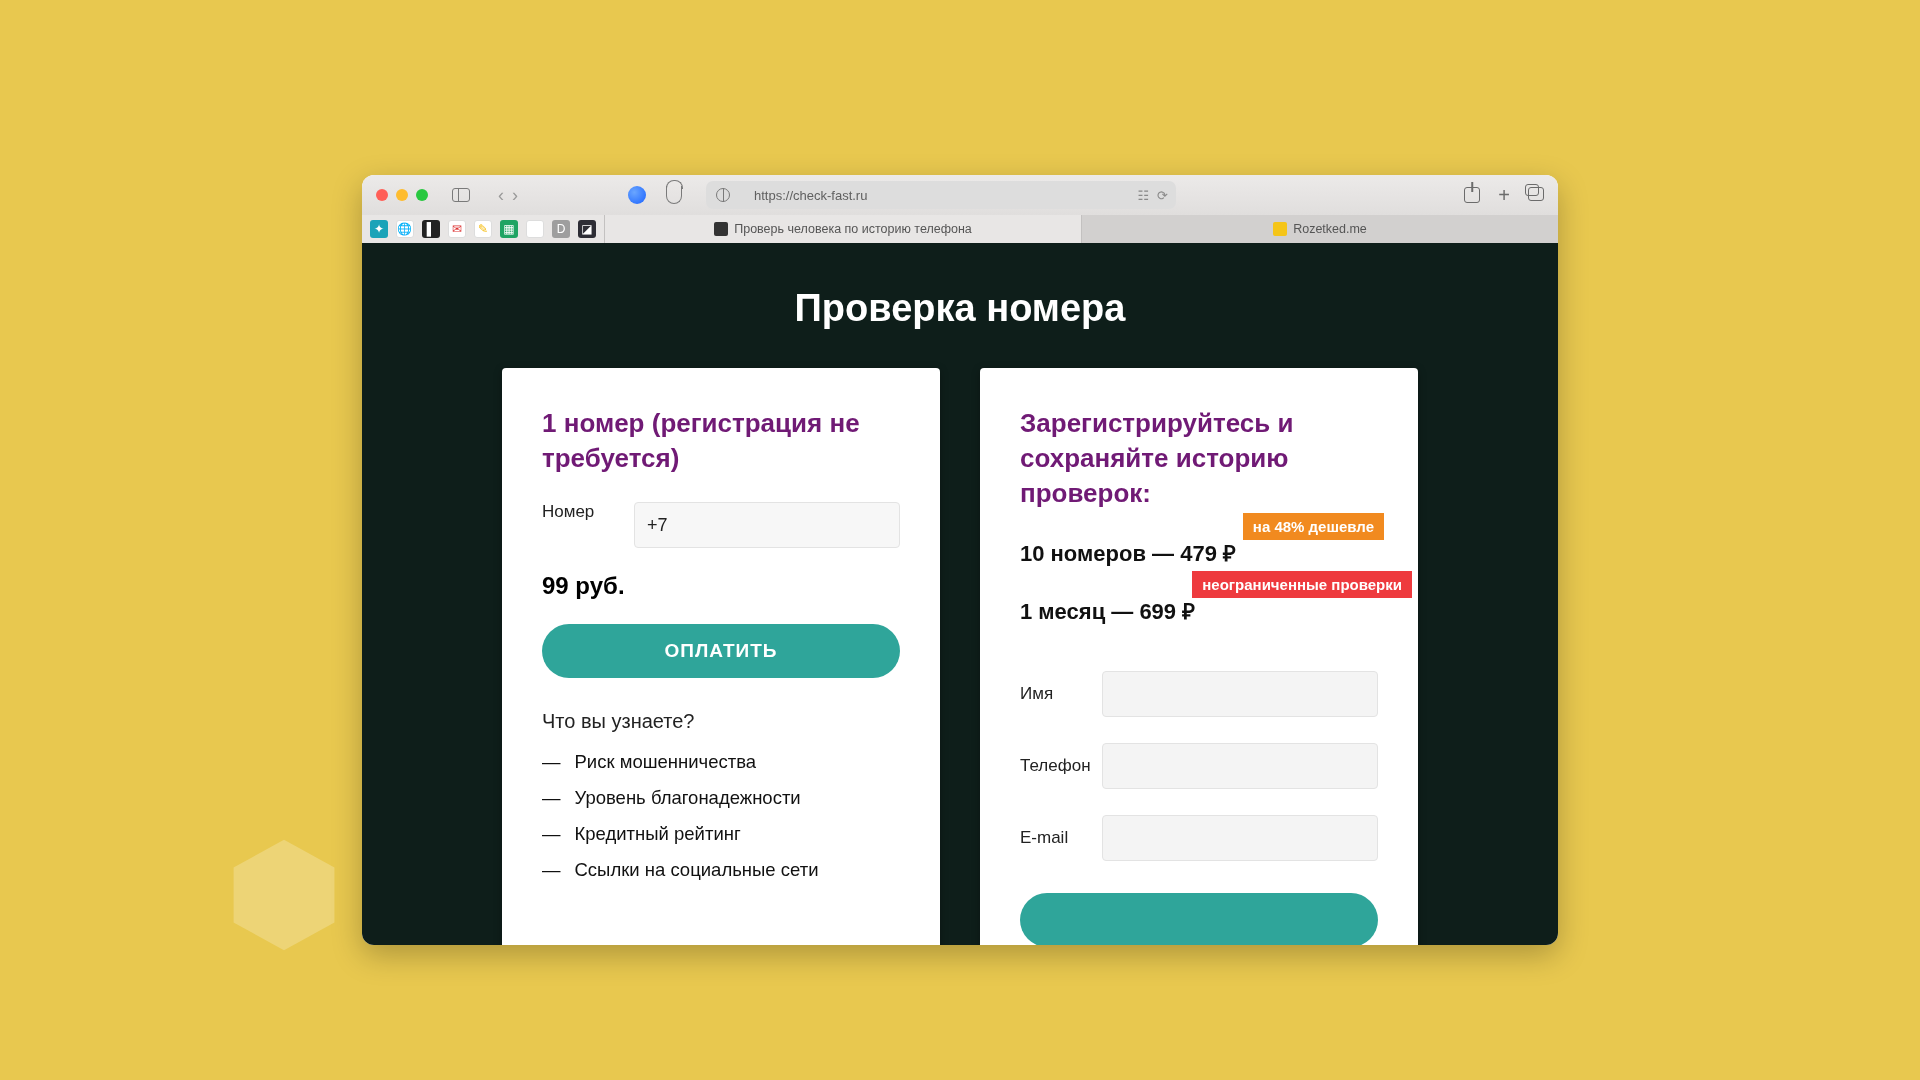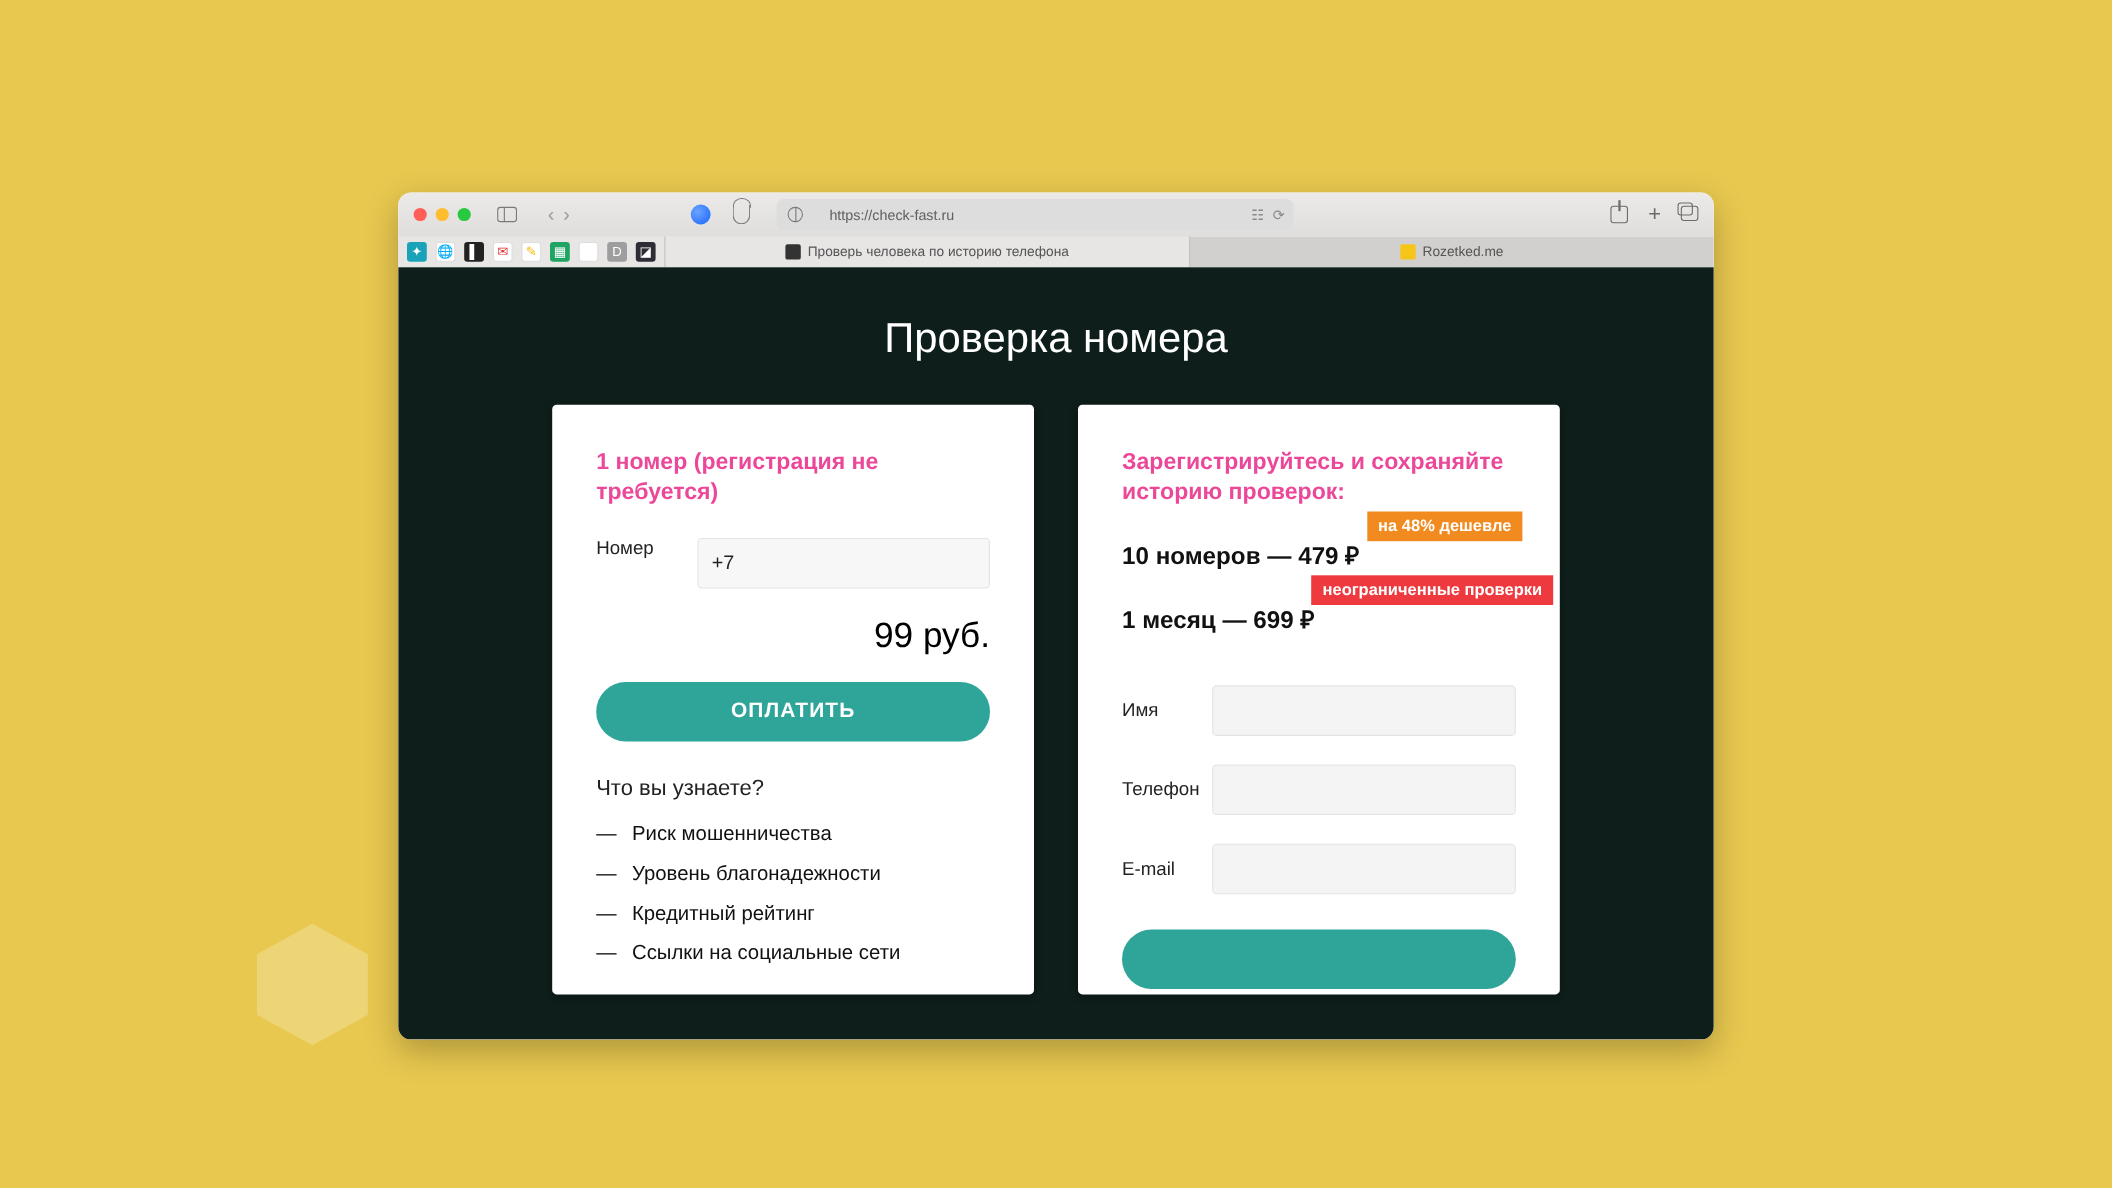--- a/index.html
+++ b/index.html
@@ -34,28 +34,28 @@
   .ic-tabs::after{content:"";position:absolute;left:-4px;top:-4px;right:4px;bottom:4px;border:1.5px solid currentColor;border-radius:3px;}
 
   .tabbar{height:28px;background:#d2d0cf;display:flex;font-size:12.5px;color:#555;}
   .favrow{display:flex;align-items:center;gap:8px;padding:0 8px;background:#e8e6e5;}
   .fav{width:18px;height:18px;border-radius:3px;display:flex;align-items:center;justify-content:center;font-size:12px;color:#fff;}
   .tab{flex:1;display:flex;align-items:center;justify-content:center;gap:6px;border-left:1px solid #c3c1c0;}
   .tab.active{background:#e8e6e5;}
   .tab .tabicon{width:14px;height:14px;border-radius:2px;display:inline-block;}
 
   .page{flex:1;background:#0e1e1a;overflow:hidden;display:flex;flex-direction:column;align-items:center;}
-  h1.pgtitle{color:#fff;font-size:38px;font-weight:400;margin:44px 0 38px;}
+  h1.pgtitle{color:#fff;font-size:38px;font-weight:700;margin:44px 0 38px;}
   .cards{display:flex;gap:40px;}
   .card{background:#fff;border-radius:4px;width:438px;padding:38px 40px 0;box-shadow:0 2px 8px rgba(0,0,0,.3);}
-  .card h2{font-size:21px;font-weight:800;color:#ec4899;margin-bottom:26px;line-height:1.35;}
+  .card h2{font-size:26px;font-weight:800;color:#701a75;margin-bottom:26px;line-height:1.35;}
   .row{display:flex;align-items:flex-start;gap:24px;margin-bottom:24px;}
   .lab{font-size:17px;color:#222;min-width:68px;}
   .inp{flex:1;height:46px;border:1px solid #e3e3e3;background:#f7f7f7;border-radius:4px;padding:0 12px;font-size:18px;color:#222;}
-  .price{font-size:32px;font-weight:400;margin:8px 0 24px;text-align:right;}
+  .price{font-size:24px;font-weight:700;margin:8px 0 24px;}
   .paybtn{width:100%;height:54px;border:none;border-radius:40px;background:#2fa59a;color:#fff;font-size:19px;font-weight:800;letter-spacing:1px;cursor:pointer;}
   .sub{font-size:20px;color:#222;margin:32px 0 18px;}
   ul.feat{list-style:none;}
   ul.feat li{font-size:18.5px;color:#111;margin-bottom:14px;display:flex;gap:14px;}
   ul.feat li::before{content:"—";color:#111;}
 
   .card.right .offer{position:relative;font-size:22px;font-weight:700;color:#111;margin:14px 0 28px;}
   .badge{position:absolute;padding:5px 10px;color:#fff;font-size:15px;font-weight:600;white-space:nowrap;}
   .b-orange{background:#f18a1f;top:-24px;right:-6px;}
   .b-red{background:#ee3a3e;top:-24px;right:-34px;}

